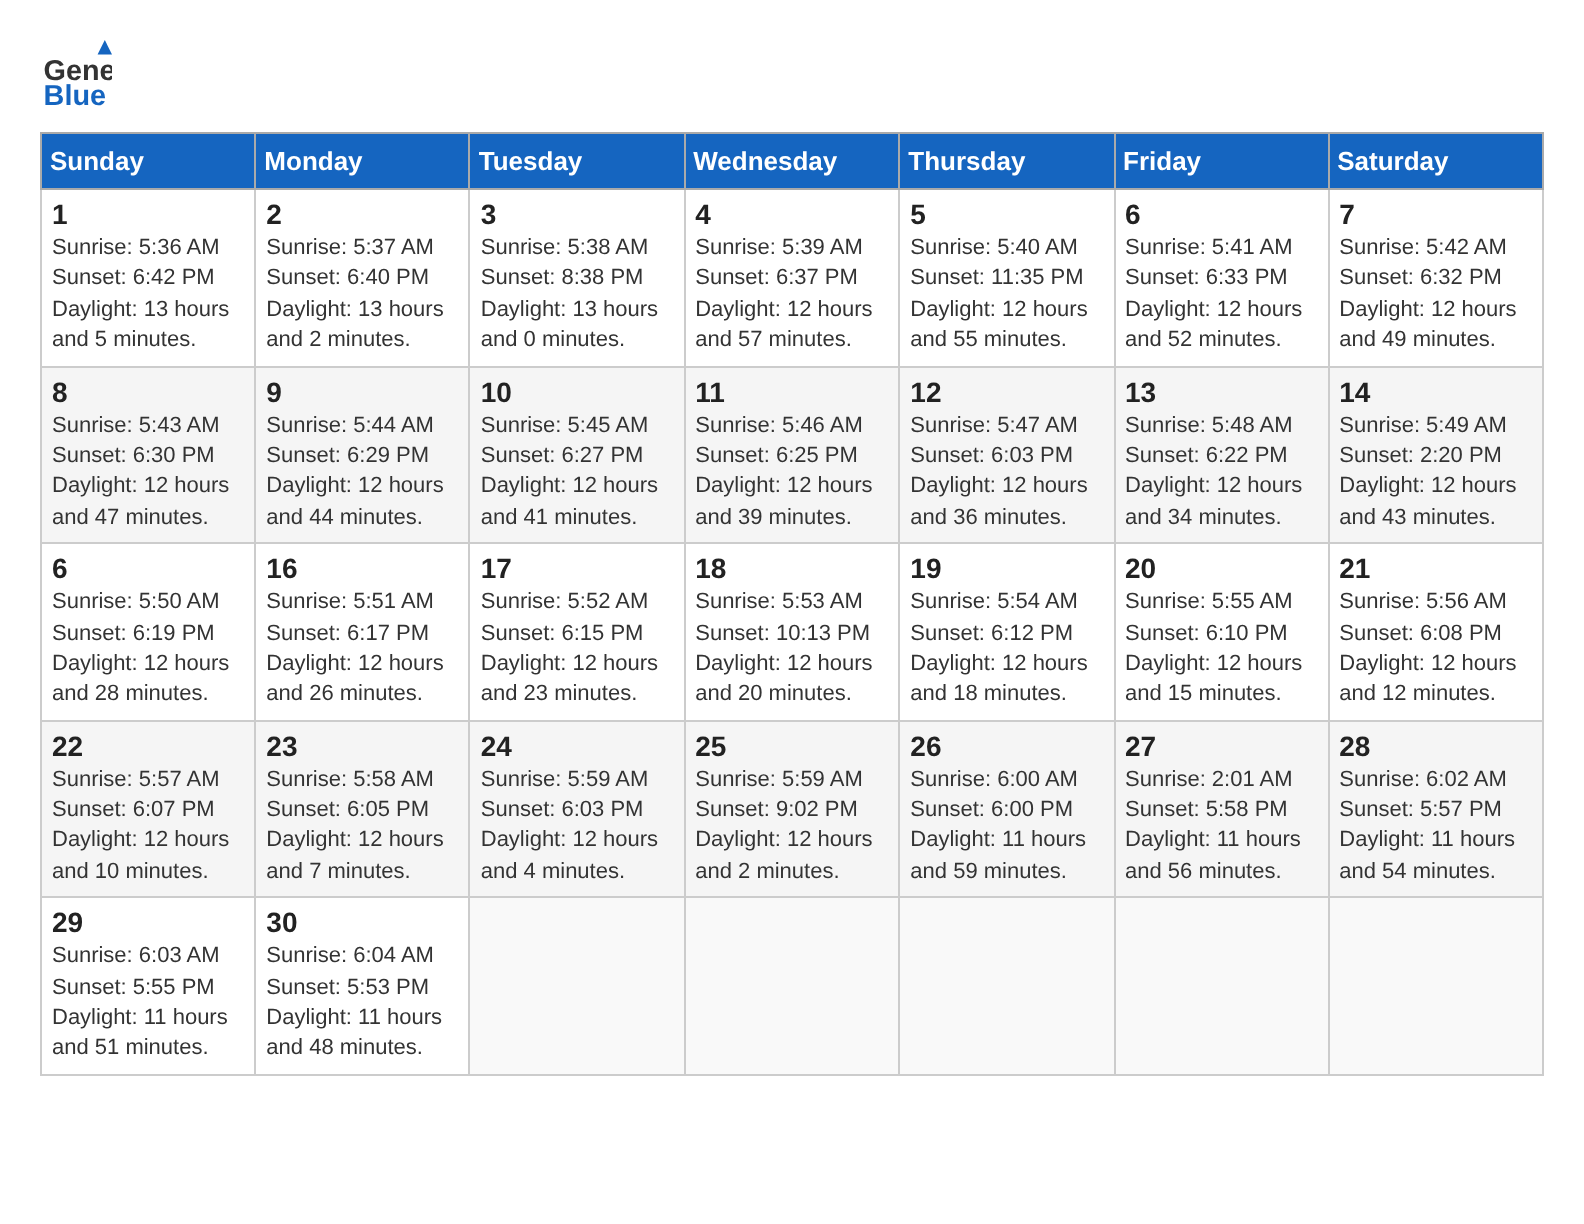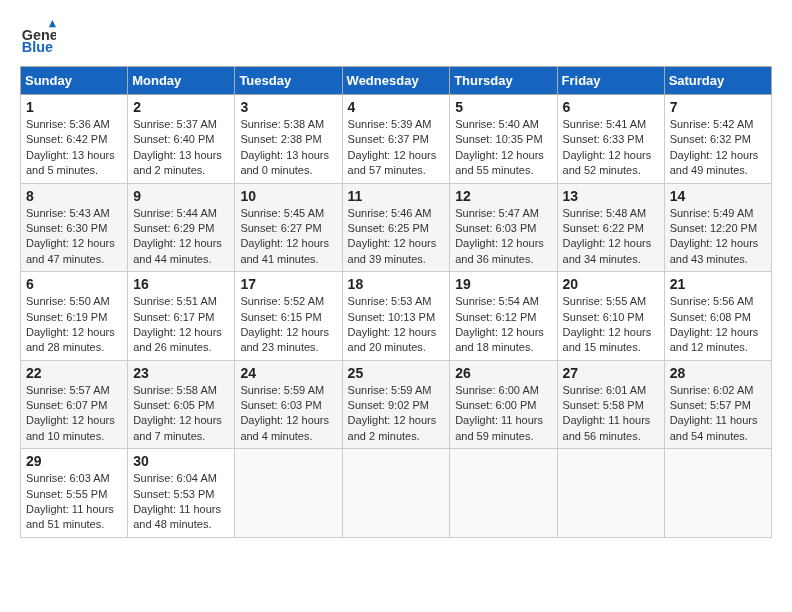--- a/index.html
+++ b/index.html
@@ -116,29 +116,29 @@
         <td>
           <span class="day-number">1</span>
           <div class="day-detail"><span>Sunrise: 5:36 AM</span><br><span>Sunset: 6:42 PM</span><br><span>Daylight: 13 hours and 5 minutes.</span></div>
         </td>
         <td>
           <span class="day-number">2</span>
           <div class="day-detail"><span>Sunrise: 5:37 AM</span><br><span>Sunset: 6:40 PM</span><br><span>Daylight: 13 hours and 2 minutes.</span></div>
         </td>
         <td>
           <span class="day-number">3</span>
-          <div class="day-detail"><span>Sunrise: 5:38 AM</span><br><span>Sunset: 2:38 PM</span><br><span>Daylight: 13 hours and 0 minutes.</span></div>
+          <div class="day-detail"><span>Sunrise: 5:38 AM</span><br><span>Sunset: 8:38 PM</span><br><span>Daylight: 13 hours and 0 minutes.</span></div>
         </td>
         <td>
           <span class="day-number">4</span>
           <div class="day-detail"><span>Sunrise: 5:39 AM</span><br><span>Sunset: 6:37 PM</span><br><span>Daylight: 12 hours and 57 minutes.</span></div>
         </td>
         <td>
           <span class="day-number">5</span>
-          <div class="day-detail"><span>Sunrise: 5:40 AM</span><br><span>Sunset: 10:35 PM</span><br><span>Daylight: 12 hours and 55 minutes.</span></div>
+          <div class="day-detail"><span>Sunrise: 5:40 AM</span><br><span>Sunset: 11:35 PM</span><br><span>Daylight: 12 hours and 55 minutes.</span></div>
         </td>
         <td>
           <span class="day-number">6</span>
           <div class="day-detail"><span>Sunrise: 5:41 AM</span><br><span>Sunset: 6:33 PM</span><br><span>Daylight: 12 hours and 52 minutes.</span></div>
         </td>
         <td>
           <span class="day-number">7</span>
           <div class="day-detail"><span>Sunrise: 5:42 AM</span><br><span>Sunset: 6:32 PM</span><br><span>Daylight: 12 hours and 49 minutes.</span></div>
         </td>
       </tr>
@@ -162,21 +162,21 @@
         <td>
           <span class="day-number">12</span>
           <div class="day-detail"><span>Sunrise: 5:47 AM</span><br><span>Sunset: 6:03 PM</span><br><span>Daylight: 12 hours and 36 minutes.</span></div>
         </td>
         <td>
           <span class="day-number">13</span>
           <div class="day-detail"><span>Sunrise: 5:48 AM</span><br><span>Sunset: 6:22 PM</span><br><span>Daylight: 12 hours and 34 minutes.</span></div>
         </td>
         <td>
           <span class="day-number">14</span>
-          <div class="day-detail"><span>Sunrise: 5:49 AM</span><br><span>Sunset: 12:20 PM</span><br><span>Daylight: 12 hours and 43 minutes.</span></div>
+          <div class="day-detail"><span>Sunrise: 5:49 AM</span><br><span>Sunset: 2:20 PM</span><br><span>Daylight: 12 hours and 43 minutes.</span></div>
         </td>
       </tr>
       <tr>
         <td>
           <span class="day-number">6</span>
           <div class="day-detail"><span>Sunrise: 5:50 AM</span><br><span>Sunset: 6:19 PM</span><br><span>Daylight: 12 hours and 28 minutes.</span></div>
         </td>
         <td>
           <span class="day-number">16</span>
           <div class="day-detail"><span>Sunrise: 5:51 AM</span><br><span>Sunset: 6:17 PM</span><br><span>Daylight: 12 hours and 26 minutes.</span></div>
@@ -218,21 +218,21 @@
         <td>
           <span class="day-number">25</span>
           <div class="day-detail"><span>Sunrise: 5:59 AM</span><br><span>Sunset: 9:02 PM</span><br><span>Daylight: 12 hours and 2 minutes.</span></div>
         </td>
         <td>
           <span class="day-number">26</span>
           <div class="day-detail"><span>Sunrise: 6:00 AM</span><br><span>Sunset: 6:00 PM</span><br><span>Daylight: 11 hours and 59 minutes.</span></div>
         </td>
         <td>
           <span class="day-number">27</span>
-          <div class="day-detail"><span>Sunrise: 6:01 AM</span><br><span>Sunset: 5:58 PM</span><br><span>Daylight: 11 hours and 56 minutes.</span></div>
+          <div class="day-detail"><span>Sunrise: 2:01 AM</span><br><span>Sunset: 5:58 PM</span><br><span>Daylight: 11 hours and 56 minutes.</span></div>
         </td>
         <td>
           <span class="day-number">28</span>
           <div class="day-detail"><span>Sunrise: 6:02 AM</span><br><span>Sunset: 5:57 PM</span><br><span>Daylight: 11 hours and 54 minutes.</span></div>
         </td>
       </tr>
       <tr>
         <td>
           <span class="day-number">29</span>
           <div class="day-detail"><span>Sunrise: 6:03 AM</span><br><span>Sunset: 5:55 PM</span><br><span>Daylight: 11 hours and 51 minutes.</span></div>

